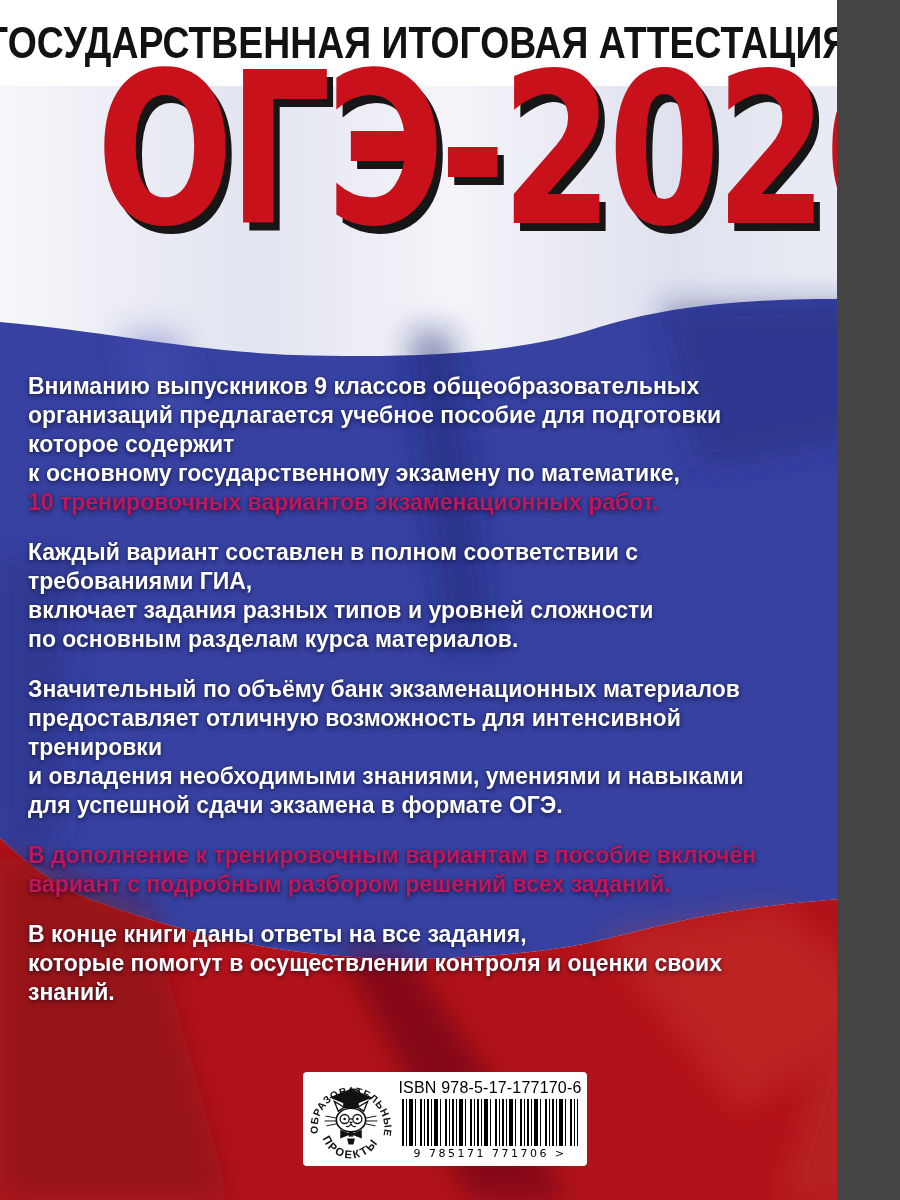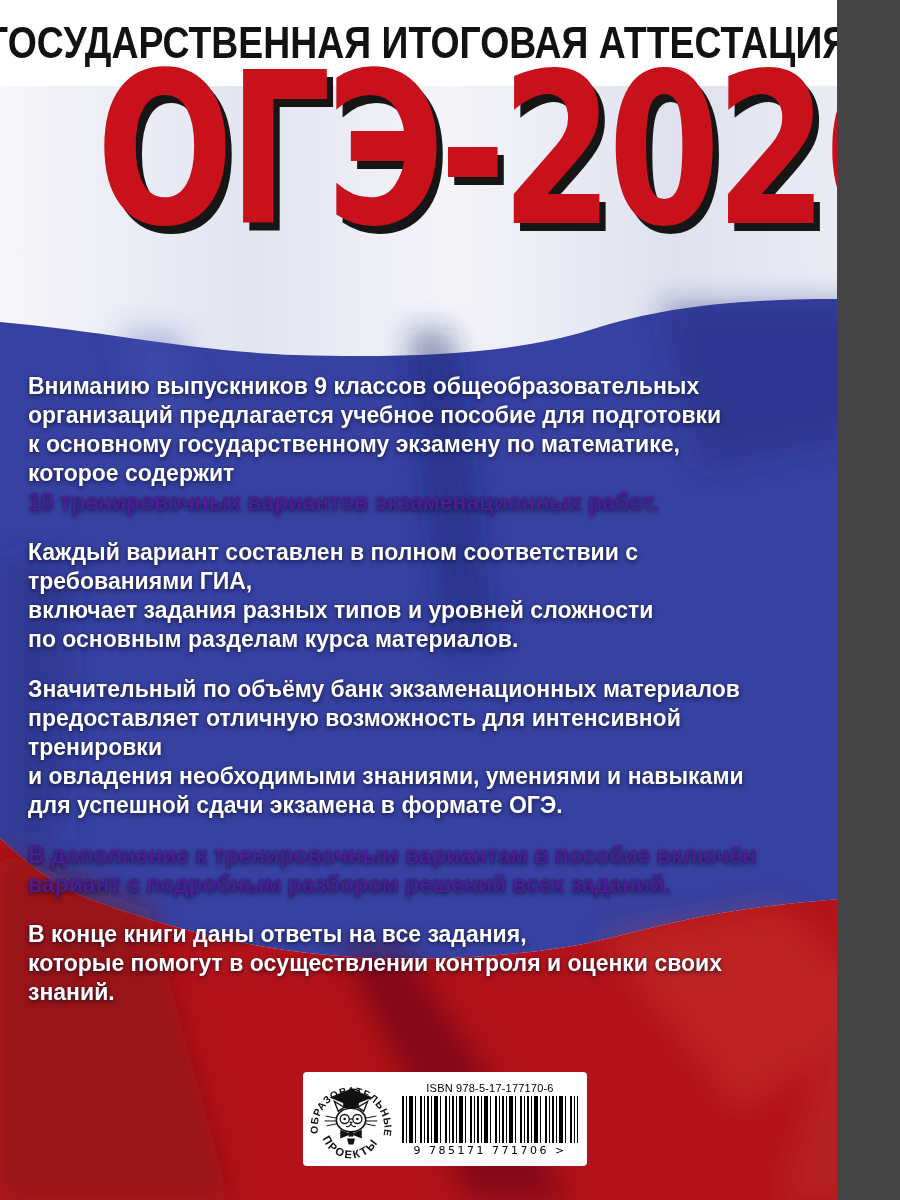--- a/index.html
+++ b/index.html
@@ -7,26 +7,26 @@
   .flag{position:absolute;inset:0;width:900px;height:1200px;display:block;}
   .header-band{position:absolute;top:0;left:0;right:0;height:86px;background:#ffffff;display:flex;align-items:center;justify-content:center;}
   .header-title{font-weight:bold;font-size:44px;color:#121212;transform:scaleX(0.85);white-space:nowrap;font-family:"Liberation Sans",sans-serif;}
   .big-title{position:absolute;top:46px;left:0;right:0;text-align:center;font-family:"DejaVu Sans",sans-serif;
              font-weight:bold;font-size:210px;line-height:1;color:#c8111a;letter-spacing:-7px;
              transform:scaleX(0.77);white-space:nowrap;text-shadow:8px 8px 0 #161616;}
   .text-block{position:absolute;top:372px;left:28px;right:28px;color:#ffffff;
               font-weight:bold;font-size:23px;line-height:29px;}
   .para{margin:0 0 21px 0;}
   .line{text-shadow:0 2px 5px rgba(5,8,35,0.60),0 0 2px rgba(5,8,35,0.40);}
-  .yellow .line, .line.yellow{color:#4c1d95;}
+  .yellow .line, .line.yellow{color:#be185d;}
   .isbn-label{position:absolute;left:303px;top:1072px;width:284px;height:94px;background:#ffffff;border-radius:4px;
               display:flex;align-items:center;padding:2px 4px;box-sizing:border-box;gap:2px;}
   .logo{width:88px;height:88px;flex:0 0 auto;}
   .bc-col{flex:1;display:flex;flex-direction:column;align-items:center;color:#000;}
-  .isbn-text{font-size:11px;letter-spacing:0.2px;}
+  .isbn-text{font-size:16px;letter-spacing:0.2px;}
   .bars{width:176px;height:47px;margin-top:2px;
         background:repeating-linear-gradient(90deg,#000 0 2px,#fff 2px 4px,#000 4px 5px,#fff 5px 7px,#000 7px 11px,#fff 11px 13px,#000 13px 14px,#fff 14px 18px,#000 18px 20px,#fff 20px 22px,#000 22px 23px,#fff 23px 25px);}
   .ean{font-family:"DejaVu Sans",sans-serif;font-size:11px;letter-spacing:2.5px;margin-top:1px;}
 </style>
 </head>
 <body>
 
 <div class="page">
 
   <svg class="flag" viewBox="0 0 900 1200" preserveAspectRatio="none" aria-hidden="true">
@@ -75,22 +75,22 @@
   <div class="header-band">
     <div class="header-title">ГОСУДАРСТВЕННАЯ ИТОГОВАЯ АТТЕСТАЦИЯ</div>
   </div>
 
   <div class="big-title">ОГЭ-2026</div>
 
   <div class="text-block">
     <div class="para">
       <div class="line">Вниманию выпускников 9 классов общеобразовательных</div>
       <div class="line">организаций предлагается учебное пособие для подготовки</div>
+      <div class="line">которое содержит</div>
       <div class="line">к основному государственному экзамену по математике,</div>
-      <div class="line">которое содержит</div>
       <div class="line yellow">10 тренировочных вариантов экзаменационных работ.</div>
     </div>
     <div class="para">
       <div class="line">Каждый вариант составлен в полном соответствии с требованиями ГИА,</div>
       <div class="line">включает задания разных типов и уровней сложности</div>
       <div class="line">по основным разделам курса материалов.</div>
     </div>
     <div class="para">
       <div class="line">Значительный по объёму банк экзаменационных материалов</div>
       <div class="line">предоставляет отличную возможность для интенсивной тренировки</div>

